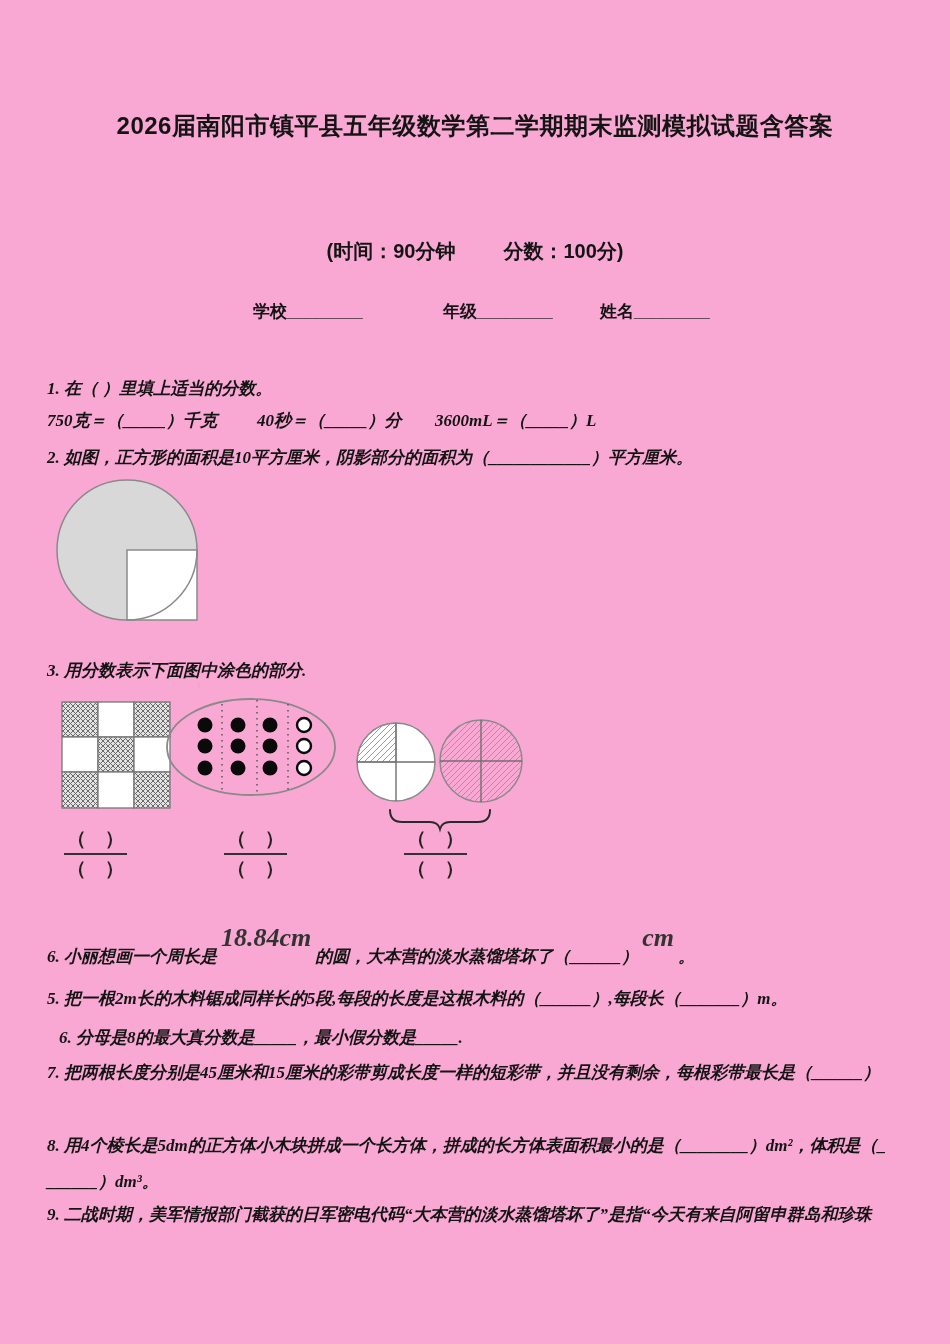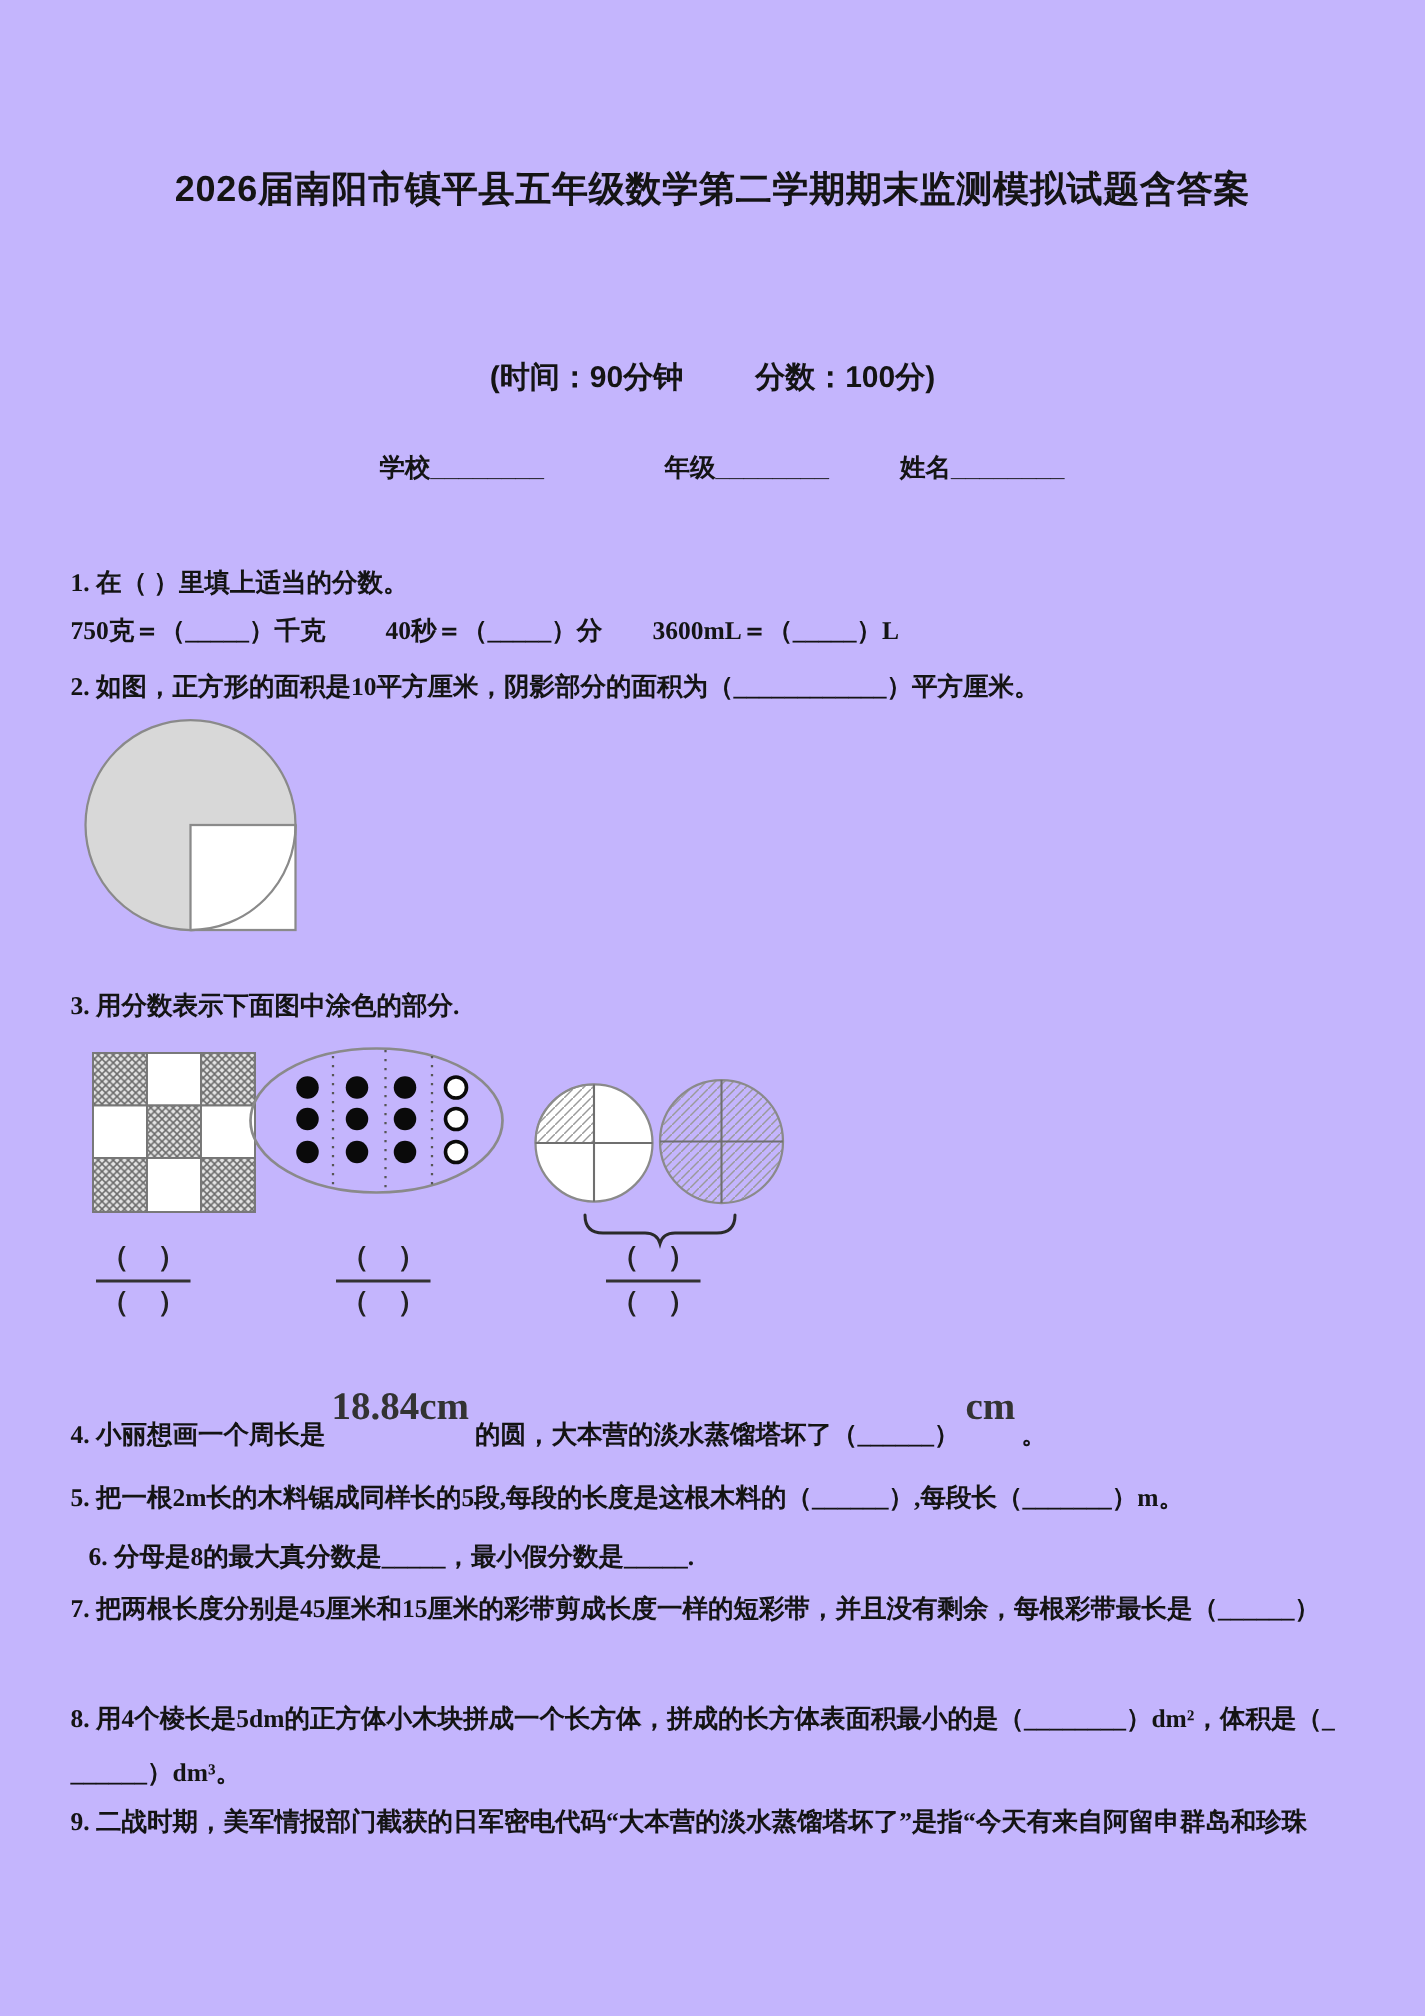--- a/index.html
+++ b/index.html
@@ -1,34 +1,34 @@
 <!DOCTYPE html>
 <html><head>
 <meta charset="utf-8">
 <style>
   html,body{margin:0;padding:0;background:#ffffff;}
   .page{
     position:relative;
     width:950px;height:1344px;
-    background:#c4b5fd;
+    background:#f9a8d4;
     color:#141414;
     font-family:"Liberation Serif","DejaVu Serif",serif;
     overflow:hidden;
   }
   .abs{position:absolute;white-space:nowrap;}
   
   .hsans{font-family:"Liberation Sans","DejaVu Sans",sans-serif;font-weight:bold;}
   .title{top:110px;left:0;width:100%;text-align:center;font-size:24px;letter-spacing:.5px;}
   .inforow{top:238px;left:0;width:100%;display:flex;justify-content:center;gap:48px;font-size:20px;}
   .fieldrow span{font-size:17px;margin-top:24px;}
   .fld-school{left:253px;top:300px;}
   .fld-grade{left:443px;top:300px;}
   .fld-name{left:600px;top:300px;}
   .sec-heading{left:47px;top:352px;font-size:16px;}
-  .q{font-size:17px;font-weight:600;line-height:24px;}
+  .q{font-size:17px;font-weight:600;line-height:24px;font-style:italic;}
   .q1{left:47px;top:377px;}
   .q1b1{left:47px;top:409px;}
   .q1b2{left:257px;top:409px;}
   .q1b3{left:435px;top:409px;}
   .q2{left:47px;top:446px;}
   .fig2{left:55px;top:472px;}
   .q3{left:47px;top:659px;}
   .fig3{left:58px;top:696px;}
   .q4{left:47px;top:942px;}
   .q4 .sup{position:relative;top:-16px;color:#333;font-size:26px;padding:0 4px;}
@@ -150,21 +150,21 @@
   <div class="abs fraction frac2">
     <span class="fr-top">（　）</span>
     <span class="fr-bot">（　）</span>
   </div>
   <div class="abs fraction frac3">
     <span class="fr-top">（　）</span>
     <span class="fr-bot">（　）</span>
   </div>
 
   <div class="abs q q4">
-    <span>4. 小丽想画一个周长是</span><span class="sup">18.84cm</span><span>的圆，大本营的淡水蒸馏塔坏了（______）</span><span class="sup">cm</span><span>。</span>
+    <span>6. 小丽想画一个周长是</span><span class="sup">18.84cm</span><span>的圆，大本营的淡水蒸馏塔坏了（______）</span><span class="sup">cm</span><span>。</span>
   </div>
 
   <div class="abs q q5">5. 把一根2m长的木料锯成同样长的5段,每段的长度是这根木料的（______）,每段长（_______）m。</div>
   <div class="abs q q6">6. 分母是8的最大真分数是_____，最小假分数是_____.</div>
   <div class="abs q q7a">7. 把两根长度分别是45厘米和15厘米的彩带剪成长度一样的短彩带，并且没有剩余，每根彩带最长是（______）</div>
   <div class="abs q q8a">8. 用4个棱长是5dm的正方体小木块拼成一个长方体，拼成的长方体表面积最小的是（________）dm²，体积是（_</div>
   <div class="abs q q8b">______）dm³。</div>
   <div class="abs q q9">9. 二战时期，美军情报部门截获的日军密电代码“大本营的淡水蒸馏塔坏了”是指“今天有来自阿留申群岛和珍珠</div>
 
 </div>

